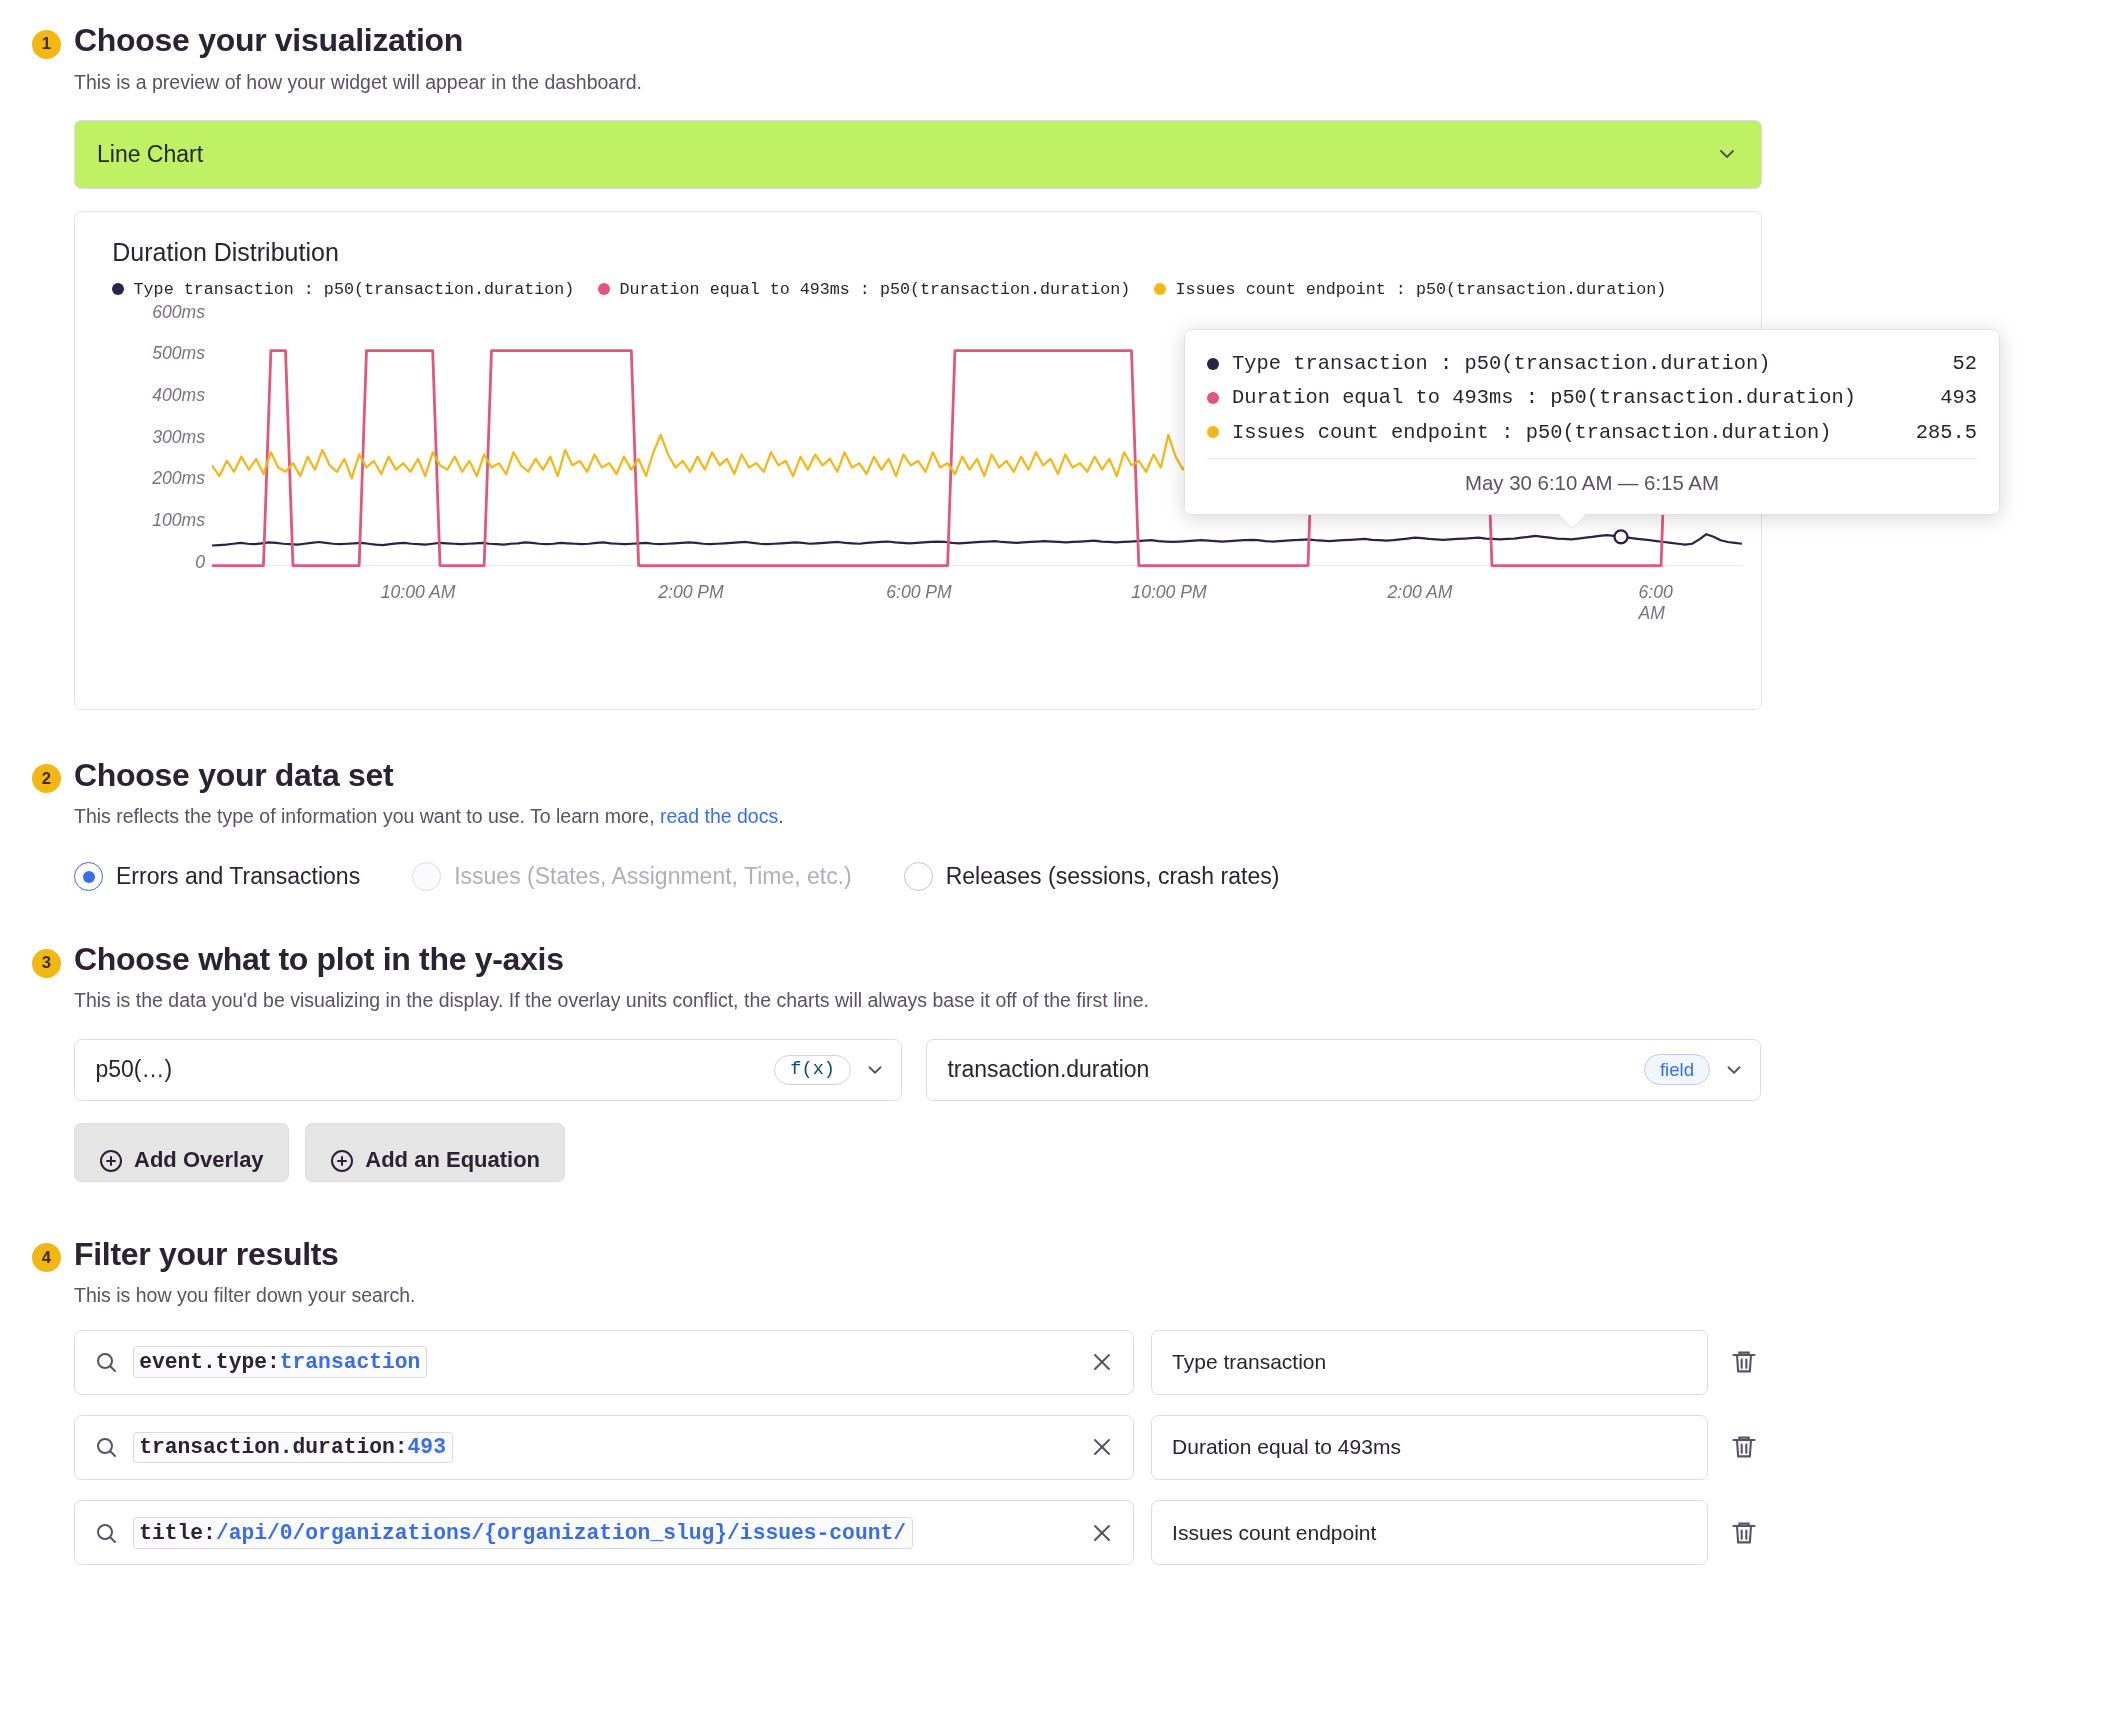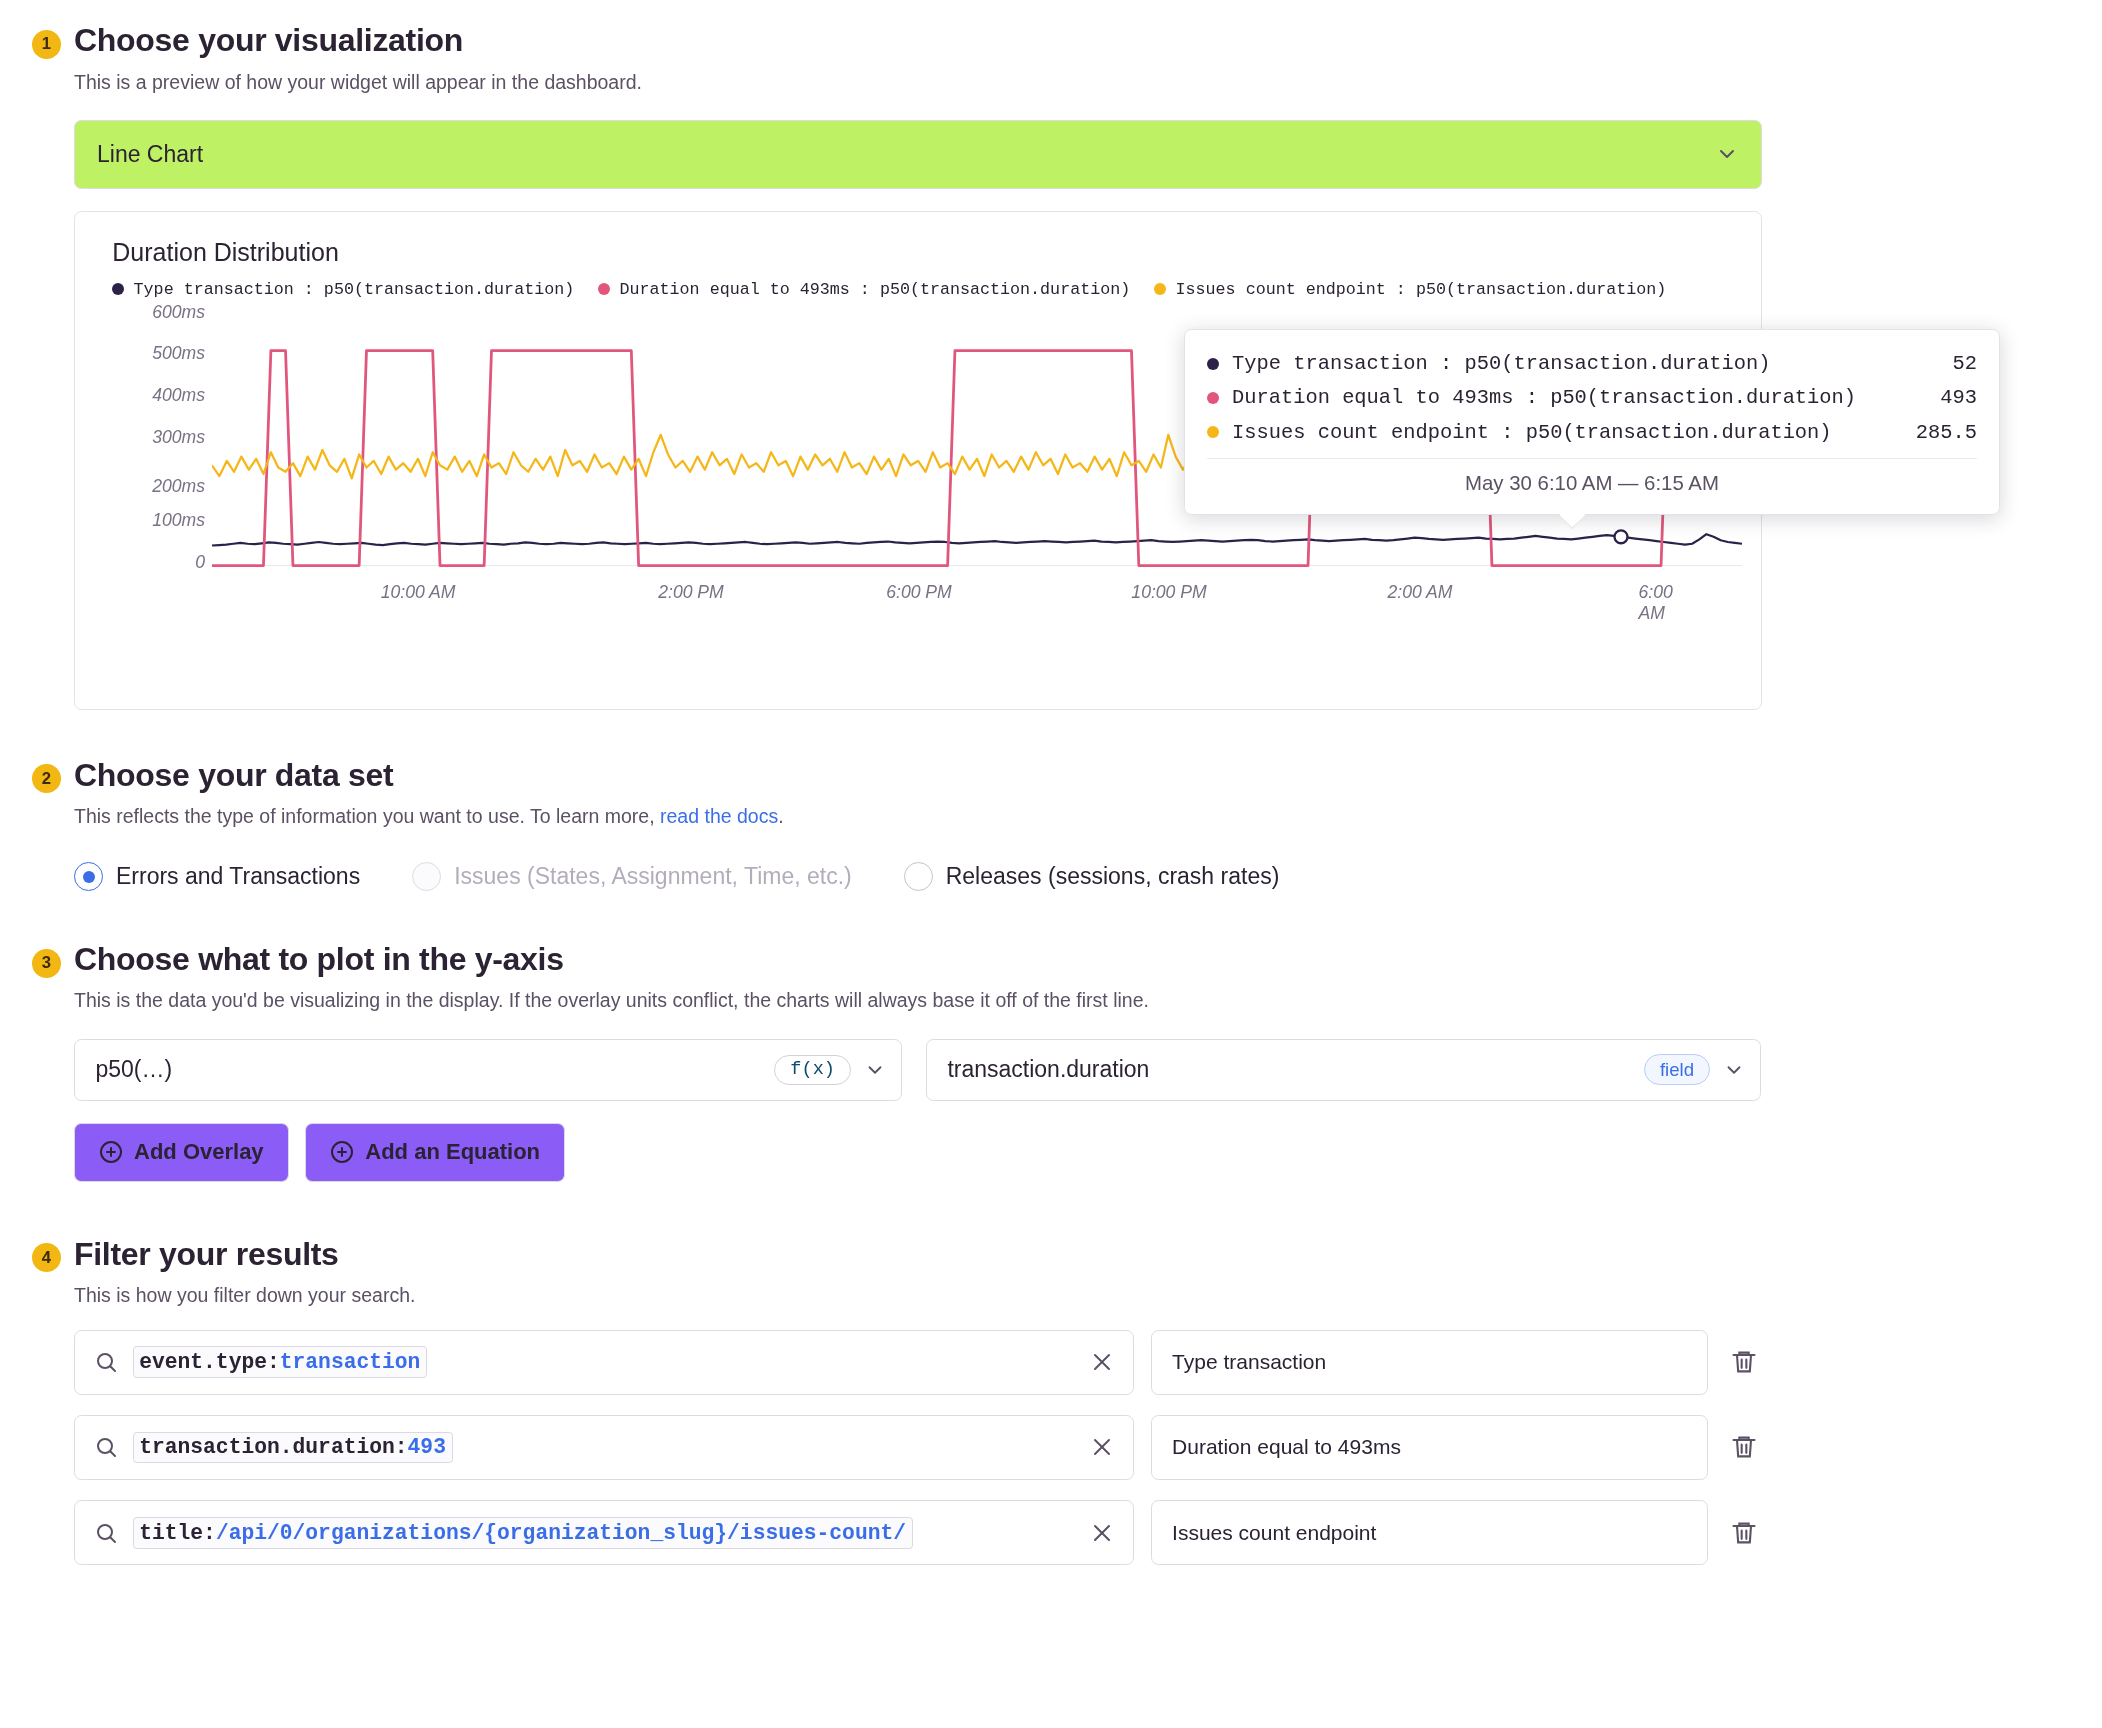--- a/index.html
+++ b/index.html
@@ -186,22 +186,22 @@
     font-family: "Liberation Mono", monospace;
   }
   .pill.blue { border-color: #b9cdf5; color: #3a6ee8; background: #f2f6fe; font-family: "Liberation Sans", sans-serif; }
   .field .chev { margin-left: 13px; color: #5b5064; }
 
   .btn-row { display: flex; gap: 16.7px; margin-top: 22px; }
   .btn {
     height: 59px;
     border: 0.9px solid #dedae3;
     border-radius: 7.4px;
-    background: #8b5cf6;
-    display: flex; align-items: center; gap: 11px;
+    background: #e5e5e5;
+    display: flex; align-items: flex-end; gap: 11px;
     padding: 8px 24px;
     font-size: 22px;
     font-weight: bold;
     color: #2b2233;
     cursor: pointer;
   }
 
   
   .filter-row { display: flex; align-items: center; gap: 16.7px; margin-top: 20.4px; }
   .search-box {
@@ -269,21 +269,21 @@
           <span class="legend-label">Issues count endpoint : p50(transaction.duration)</span>
         </div>
       </div>
 
       <div class="plot-wrap">
         <div class="y-labels">
           <div class="y-lab" style="top:7.4px">600ms</div>
           <div class="y-lab" style="top:49px">500ms</div>
           <div class="y-lab" style="top:91px">400ms</div>
           <div class="y-lab" style="top:133px">300ms</div>
-          <div class="y-lab" style="top:182px">200ms</div>
+          <div class="y-lab" style="top:174px">200ms</div>
           <div class="y-lab" style="top:216px">100ms</div>
           <div class="y-lab" style="top:258px">0</div>
         </div>
 
         <svg class="svg-plot" id="plot-svg" width="1530" height="269" viewBox="0 0 1650 290">
             <line x1="0" y1="282" x2="1650" y2="282" stroke="#e8e4ee" stroke-width="1"></line>
             <path d="M0.0 260.4 L7.7 259.9 L15.3 259.4 L23.0 258.5 L30.7 257.6 L38.4 258.5 L46.0 259.0 L53.7 258.0 L61.4 257.1 L69.1 257.6 L76.7 258.5 L84.4 259.0 L92.1 259.4 L99.8 258.5 L107.4 257.6 L115.1 256.6 L122.8 257.6 L130.5 258.5 L138.1 259.0 L145.8 258.5 L153.5 258.0 L161.2 257.6 L168.8 258.5 L176.5 259.4 L184.2 259.9 L191.9 259.0 L199.5 258.0 L207.2 257.6 L214.9 258.5 L222.6 259.0 L230.2 259.4 L237.9 258.5 L245.6 257.6 L253.3 258.0 L260.9 258.5 L268.6 259.0 L276.3 258.5 L284.0 258.0 L291.6 257.6 L299.3 258.5 L307.0 259.0 L314.7 259.4 L322.3 258.5 L330.0 258.0 L337.7 257.1 L345.3 257.6 L353.0 258.5 L360.7 259.0 L368.4 258.5 L376.0 257.6 L383.7 258.0 L391.4 258.5 L399.1 259.0 L406.7 258.5 L414.4 257.6 L422.1 257.1 L429.8 258.0 L437.4 258.5 L445.1 259.0 L452.8 258.5 L460.5 258.0 L468.1 257.6 L475.8 258.5 L483.5 259.0 L491.2 258.5 L498.8 258.0 L506.5 257.6 L514.2 257.1 L521.9 257.6 L529.5 258.5 L537.2 259.0 L544.9 258.5 L552.6 258.0 L560.2 257.6 L567.9 257.1 L575.6 256.6 L583.3 257.6 L590.9 258.5 L598.6 259.0 L606.3 258.5 L614.0 258.0 L621.6 257.6 L629.3 257.1 L637.0 257.6 L644.7 258.5 L652.3 258.0 L660.0 257.6 L667.7 257.1 L675.3 256.6 L683.0 257.6 L690.7 258.0 L698.4 258.5 L706.0 257.6 L713.7 257.1 L721.4 256.6 L729.1 256.1 L736.7 257.1 L744.4 257.6 L752.1 258.0 L759.8 257.6 L767.4 257.1 L775.1 256.6 L782.8 256.1 L790.5 256.6 L798.1 257.6 L805.8 258.0 L813.5 257.6 L821.2 257.1 L828.8 256.6 L836.5 256.1 L844.2 255.7 L851.9 256.6 L859.5 257.1 L867.2 257.6 L874.9 257.1 L882.6 256.6 L890.2 256.1 L897.9 255.7 L905.6 256.1 L913.3 256.6 L920.9 257.1 L928.6 256.6 L936.3 256.1 L944.0 255.7 L951.6 255.2 L959.3 256.1 L967.0 256.6 L974.7 257.1 L982.3 256.6 L990.0 256.1 L997.7 255.7 L1005.3 255.2 L1013.0 254.7 L1020.7 255.7 L1028.4 256.1 L1036.0 256.6 L1043.7 256.1 L1051.4 255.7 L1059.1 255.2 L1066.7 254.7 L1074.4 255.2 L1082.1 255.7 L1089.8 256.1 L1097.4 255.7 L1105.1 255.2 L1112.8 254.7 L1120.5 254.3 L1128.1 254.7 L1135.8 255.7 L1143.5 256.1 L1151.2 255.7 L1158.8 255.2 L1166.5 254.7 L1174.2 254.3 L1181.9 253.8 L1189.5 254.7 L1197.2 255.2 L1204.9 255.7 L1212.6 255.2 L1220.2 254.7 L1227.9 254.3 L1235.6 253.8 L1243.3 253.3 L1250.9 254.3 L1258.6 254.7 L1266.3 255.2 L1274.0 254.7 L1281.6 253.8 L1289.3 252.9 L1297.0 251.9 L1304.7 252.4 L1312.3 253.3 L1320.0 253.8 L1327.7 254.3 L1335.3 253.8 L1343.0 253.3 L1350.7 252.9 L1358.4 252.4 L1366.0 251.9 L1373.7 252.9 L1381.4 253.3 L1389.1 253.8 L1396.7 253.3 L1404.4 252.9 L1412.1 251.9 L1419.8 251.0 L1427.4 250.0 L1435.1 251.0 L1442.8 251.9 L1450.5 252.9 L1458.1 253.3 L1465.8 253.8 L1473.5 252.9 L1481.2 251.9 L1488.8 251.0 L1496.5 250.0 L1504.2 249.1 L1511.9 250.0 L1519.5 251.0 L1527.2 251.9 L1534.9 252.9 L1542.6 253.8 L1550.2 254.7 L1557.9 255.7 L1565.6 256.6 L1573.3 257.6 L1580.9 258.5 L1588.6 259.4 L1596.3 258.5 L1604.0 253.8 L1611.6 248.2 L1619.3 251.0 L1627.0 254.7 L1634.7 256.6 L1642.3 257.6 L1650.0 258.5 " fill="none" stroke="#2b2149" stroke-width="2.4" stroke-linejoin="round"></path>
             <path d="M0.0 282.0 L7.9 282.0 L15.9 282.0 L23.8 282.0 L31.7 282.0 L39.7 282.0 L47.6 282.0 L55.5 282.0 L63.5 50.3 L71.4 50.3 L79.3 50.3 L87.3 282.0 L95.2 282.0 L103.1 282.0 L111.1 282.0 L119.0 282.0 L126.9 282.0 L134.9 282.0 L142.8 282.0 L150.7 282.0 L158.7 282.0 L166.6 50.3 L174.5 50.3 L182.5 50.3 L190.4 50.3 L198.3 50.3 L206.3 50.3 L214.2 50.3 L222.1 50.3 L230.0 50.3 L238.0 50.3 L245.9 282.0 L253.8 282.0 L261.8 282.0 L269.7 282.0 L277.6 282.0 L285.6 282.0 L293.5 282.0 L301.4 50.3 L309.4 50.3 L317.3 50.3 L325.2 50.3 L333.2 50.3 L341.1 50.3 L349.0 50.3 L357.0 50.3 L364.9 50.3 L372.8 50.3 L380.8 50.3 L388.7 50.3 L396.6 50.3 L404.6 50.3 L412.5 50.3 L420.4 50.3 L428.4 50.3 L436.3 50.3 L444.2 50.3 L452.2 50.3 L460.1 282.0 L468.0 282.0 L476.0 282.0 L483.9 282.0 L491.8 282.0 L499.8 282.0 L507.7 282.0 L515.6 282.0 L523.6 282.0 L531.5 282.0 L539.4 282.0 L547.4 282.0 L555.3 282.0 L563.2 282.0 L571.2 282.0 L579.1 282.0 L587.0 282.0 L595.0 282.0 L602.9 282.0 L610.8 282.0 L618.8 282.0 L626.7 282.0 L634.6 282.0 L642.5 282.0 L650.5 282.0 L658.4 282.0 L666.3 282.0 L674.3 282.0 L682.2 282.0 L690.1 282.0 L698.1 282.0 L706.0 282.0 L713.9 282.0 L721.9 282.0 L729.8 282.0 L737.7 282.0 L745.7 282.0 L753.6 282.0 L761.5 282.0 L769.5 282.0 L777.4 282.0 L785.3 282.0 L793.3 282.0 L801.2 50.3 L809.1 50.3 L817.1 50.3 L825.0 50.3 L832.9 50.3 L840.9 50.3 L848.8 50.3 L856.7 50.3 L864.7 50.3 L872.6 50.3 L880.5 50.3 L888.5 50.3 L896.4 50.3 L904.3 50.3 L912.3 50.3 L920.2 50.3 L928.1 50.3 L936.1 50.3 L944.0 50.3 L951.9 50.3 L959.9 50.3 L967.8 50.3 L975.7 50.3 L983.7 50.3 L991.6 50.3 L999.5 282.0 L1007.5 282.0 L1015.4 282.0 L1023.3 282.0 L1031.3 282.0 L1039.2 282.0 L1047.1 282.0 L1055.0 282.0 L1063.0 282.0 L1070.9 282.0 L1078.8 282.0 L1086.8 282.0 L1094.7 282.0 L1102.6 282.0 L1110.6 282.0 L1118.5 282.0 L1126.4 282.0 L1134.4 282.0 L1142.3 282.0 L1150.2 282.0 L1158.2 282.0 L1166.1 282.0 L1174.0 282.0 L1182.0 282.0 L1189.9 50.3 L1197.8 50.3 L1205.8 50.3 L1213.7 50.3 L1221.6 50.3 L1229.6 50.3 L1237.5 50.3 L1245.4 50.3 L1253.4 50.3 L1261.3 50.3 L1269.2 50.3 L1277.2 50.3 L1285.1 50.3 L1293.0 50.3 L1301.0 50.3 L1308.9 50.3 L1316.8 50.3 L1324.8 50.3 L1332.7 50.3 L1340.6 50.3 L1348.6 50.3 L1356.5 50.3 L1364.4 50.3 L1372.4 50.3 L1380.3 282.0 L1388.2 282.0 L1396.2 282.0 L1404.1 282.0 L1412.0 282.0 L1420.0 282.0 L1427.9 282.0 L1435.8 282.0 L1443.8 282.0 L1451.7 282.0 L1459.6 282.0 L1467.5 282.0 L1475.5 282.0 L1483.4 282.0 L1491.3 282.0 L1499.3 282.0 L1507.2 282.0 L1515.1 282.0 L1523.1 282.0 L1531.0 282.0 L1538.9 282.0 L1546.9 282.0 L1554.8 282.0 L1562.7 282.0 L1570.7 50.3 L1578.6 50.3 L1586.5 50.3 L1594.5 50.3 L1602.4 50.3 L1610.3 50.3 L1618.3 50.3 L1626.2 50.3 L1634.1 50.3 L1642.1 50.3 L1650.0 50.3 " fill="none" stroke="#e1567c" stroke-width="3" stroke-linejoin="round"></path>
             <path d="M0.0 173.9 L7.9 185.6 L15.9 169.2 L23.8 180.9 L31.7 164.5 L39.7 178.6 L47.6 166.9 L55.5 183.3 L63.5 159.8 L71.4 176.3 L79.3 180.9 L87.3 171.6 L95.2 185.6 L103.1 164.5 L111.1 178.6 L119.0 157.4 L126.9 173.9 L134.9 180.9 L142.8 166.9 L150.7 188.0 L158.7 162.2 L166.6 176.3 L174.5 169.2 L182.5 183.3 L190.4 164.5 L198.3 178.6 L206.3 171.6 L214.2 180.9 L222.1 166.9 L230.0 185.6 L238.0 159.8 L245.9 173.9 L253.8 178.6 L261.8 164.5 L269.7 180.9 L277.6 169.2 L285.6 185.6 L293.5 162.2 L301.4 176.3 L309.4 171.6 L317.3 183.3 L325.2 159.8 L333.2 173.9 L341.1 180.9 L349.0 166.9 L357.0 178.6 L364.9 164.5 L372.8 185.6 L380.8 157.4 L388.7 173.9 L396.6 169.2 L404.6 180.9 L412.5 162.2 L420.4 176.3 L428.4 171.6 L436.3 183.3 L444.2 164.5 L452.2 178.6 L460.1 166.9 L468.0 185.6 L476.0 159.8 L483.9 141.0 L491.8 162.2 L499.8 176.3 L507.7 169.2 L515.6 180.9 L523.6 164.5 L531.5 178.6 L539.4 159.8 L547.4 173.9 L555.3 166.9 L563.2 183.3 L571.2 162.2 L579.1 176.3 L587.0 171.6 L595.0 180.9 L602.9 159.8 L610.8 173.9 L618.8 169.2 L626.7 185.6 L634.6 164.5 L642.5 178.6 L650.5 162.2 L658.4 173.9 L666.3 166.9 L674.3 180.9 L682.2 159.8 L690.1 176.3 L698.1 171.6 L706.0 183.3 L713.9 164.5 L721.9 178.6 L729.8 166.9 L737.7 185.6 L745.7 162.2 L753.6 173.9 L761.5 169.2 L769.5 180.9 L777.4 159.8 L785.3 176.3 L793.3 171.6 L801.2 183.3 L809.1 164.5 L817.1 178.6 L825.0 166.9 L832.9 185.6 L840.9 162.2 L848.8 176.3 L856.7 169.2 L864.7 180.9 L872.6 164.5 L880.5 178.6 L888.5 159.8 L896.4 173.9 L904.3 166.9 L912.3 183.3 L920.2 162.2 L928.1 176.3 L936.1 171.6 L944.0 180.9 L951.9 164.5 L959.9 178.6 L967.8 166.9 L975.7 185.6 L983.7 159.8 L991.6 173.9 L999.5 169.2 L1007.5 180.9 L1015.4 162.2 L1023.3 176.3 L1031.3 141.0 L1039.2 164.5 L1047.1 178.6 L1055.0 166.9 L1063.0 183.3 L1070.9 159.8 L1078.8 173.9 L1086.8 169.2 L1094.7 180.9 L1102.6 162.2 L1110.6 176.3 L1118.5 171.6 L1126.4 183.3 L1134.4 164.5 L1142.3 178.6 L1150.2 166.9 L1158.2 185.6 L1166.1 159.8 L1174.0 173.9 L1182.0 169.2 L1189.9 180.9 L1197.8 164.5 L1205.8 176.3 L1213.7 171.6 L1221.6 183.3 L1229.6 162.2 L1237.5 178.6 L1245.4 166.9 L1253.4 185.6 L1261.3 159.8 L1269.2 173.9 L1277.2 169.2 L1285.1 180.9 L1293.0 164.5 L1301.0 178.6 L1308.9 166.9 L1316.8 183.3 L1324.8 162.2 L1332.7 176.3 L1340.6 171.6 L1348.6 180.9 L1356.5 164.5 L1364.4 178.6 L1372.4 166.9 L1380.3 185.6 L1388.2 159.8 L1396.2 173.9 L1404.1 169.2 L1412.0 180.9 L1420.0 162.2 L1427.9 176.3 L1435.8 171.6 L1443.8 183.3 L1451.7 164.5 L1459.6 178.6 L1467.5 166.9 L1475.5 185.6 L1483.4 162.2 L1491.3 176.3 L1499.3 169.2 L1507.2 180.9 L1515.1 164.5 L1523.1 178.6 L1531.0 166.9 L1538.9 183.3 L1546.9 162.2 L1554.8 176.3 L1562.7 171.6 L1570.7 180.9 L1578.6 164.5 L1586.5 178.6 L1594.5 166.9 L1602.4 185.6 L1610.3 159.8 L1618.3 173.9 L1626.2 169.2 L1634.1 180.9 L1642.1 164.5 L1650.0 176.3 " fill="none" stroke="#f5b617" stroke-width="2.4" stroke-linejoin="round"></path>
             <circle cx="1519.5" cy="251.0" r="7" fill="#fff" stroke="#2b2149" stroke-width="2.5"></circle>

